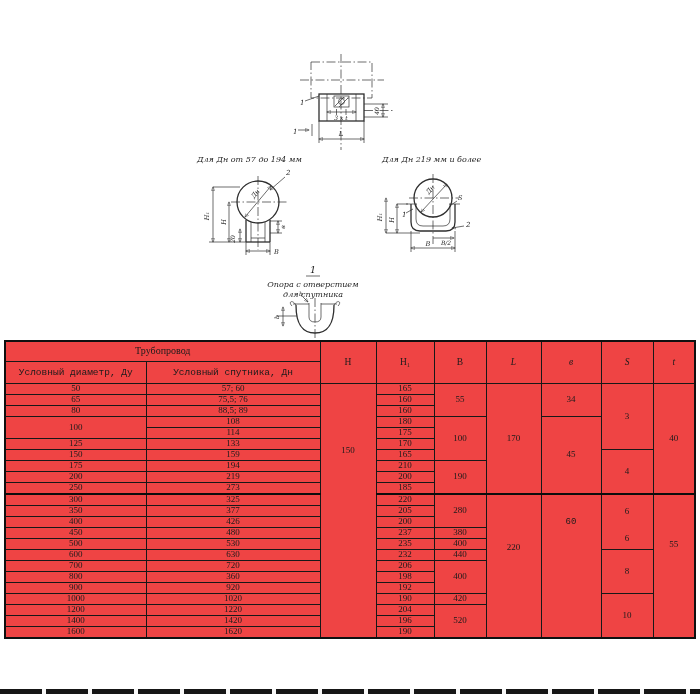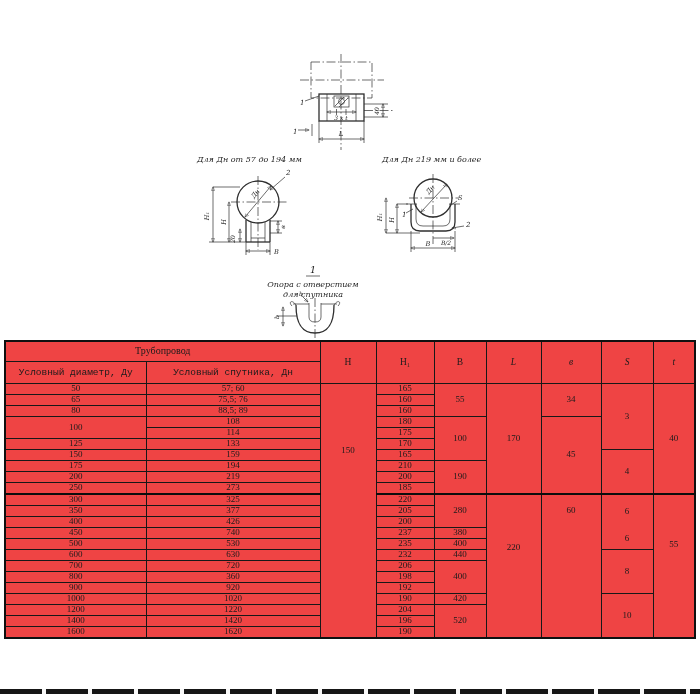--- a/index.html
+++ b/index.html
@@ -29,21 +29,21 @@
     text-align:center;vertical-align:middle;
     font-size:9px;line-height:1.05;font-weight:normal;height:10px;overflow:hidden;
   }
   .specs th{font-size:9.5px;}
   .specs .hdr-main{font-size:10px;height:19px;}
   .specs .hdr-sub th{height:21px;font-family:Liberation Mono, monospace;}
   .specs .it{font-style:italic;}
   .specs .sep{border-top:2.5px solid #0d0d0d;}
   .specs .pad-h{vertical-align:top;padding-top:62px;}
   .specs .pad-l{vertical-align:top;padding-top:48px;}
-  .specs .pad-v{vertical-align:top;padding-top:11px;}
+  .specs .pad-v{vertical-align:top;padding-top:23px;font-family:Liberation Mono, monospace;}
   .specs .pad-t{vertical-align:top;padding-top:45px;}
   .specs .hide-bb{border-bottom-style:hidden;}
   .specs .hide-bt{border-top-style:hidden;}
   
   .bottom-strip{
     position:absolute;top:689px;left:0;width:700px;height:5px;
     background:repeating-linear-gradient(90deg,#161616 0 42px,#f7f7f7 42px 46px);
   }
 </style>
 </head>
@@ -276,21 +276,21 @@
           <td>377</td>
           <td>205</td>
         </tr>
   <tr>
           <td>400</td>
           <td>426</td>
           <td>200</td>
         </tr>
   <tr>
           <td>450</td>
-          <td>740</td>
+          <td>480</td>
           <td>237</td>
           <td>380</td>
           <td rowspan="2" class="hide-bt">6</td>
         </tr>
   <tr>
           <td>500</td>
           <td>530</td>
           <td>235</td>
           <td>400</td>
         </tr>

